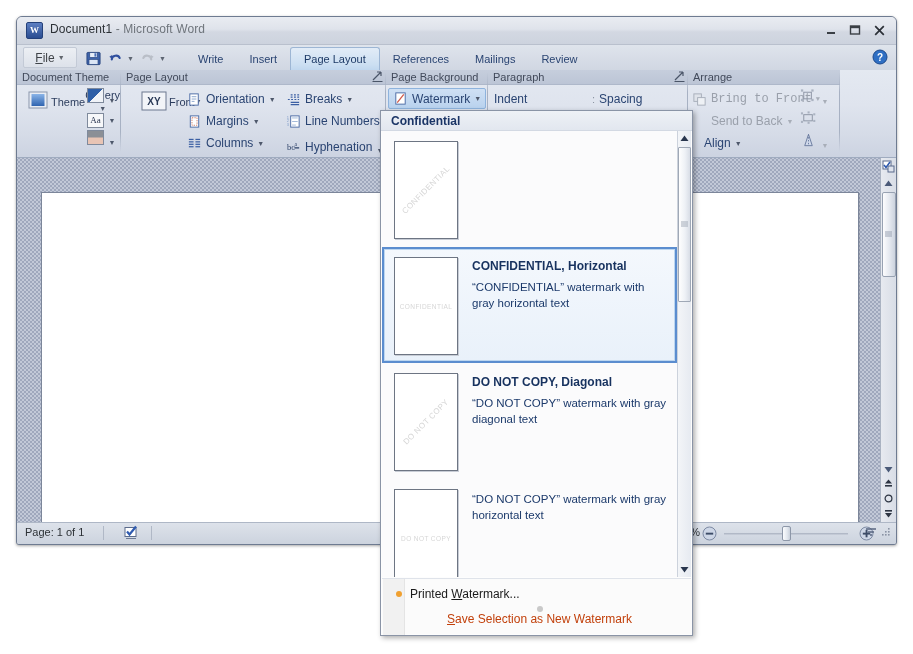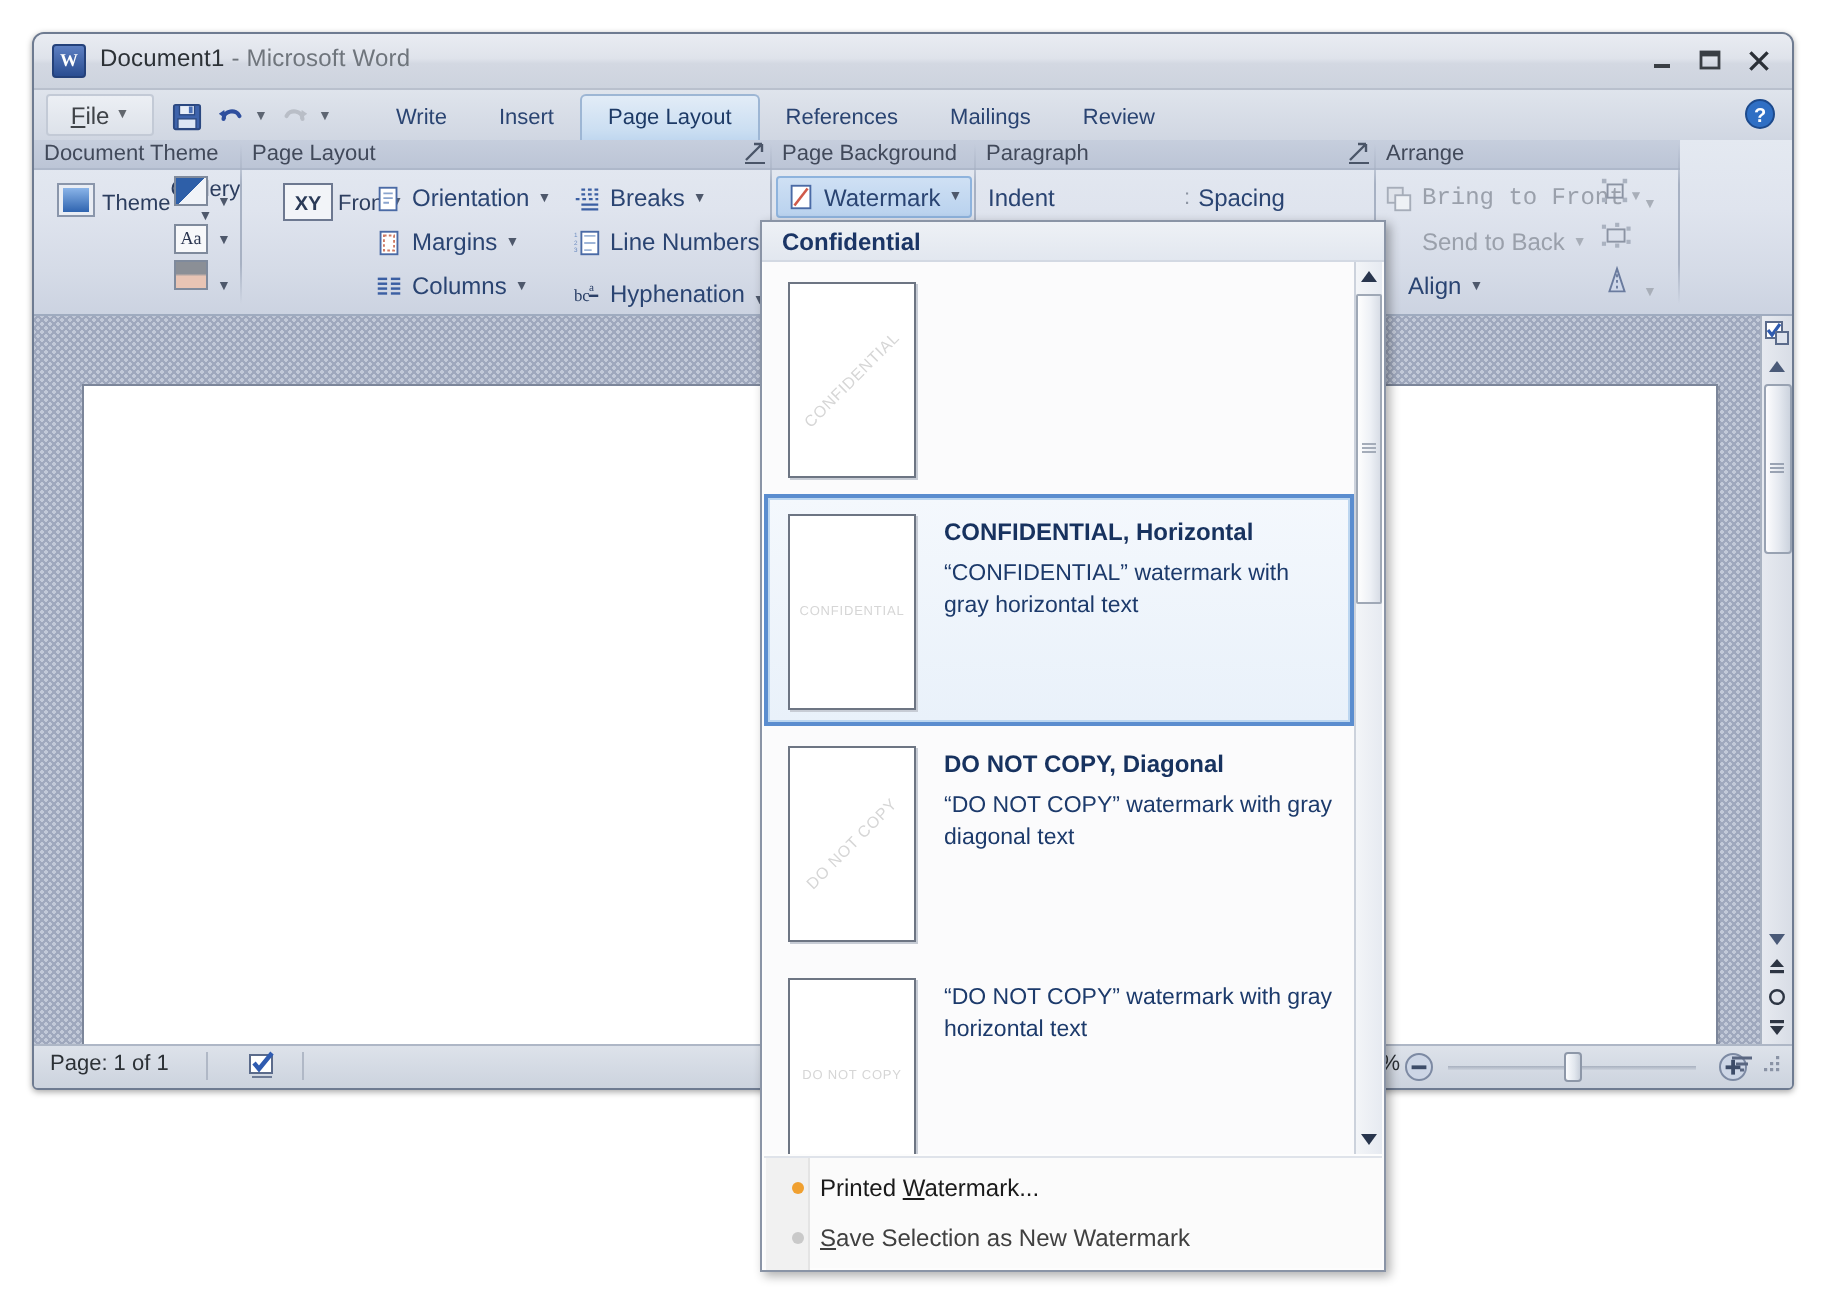--- a/index.html
+++ b/index.html
@@ -284,21 +284,21 @@
   .g-foot {
     position: absolute; left: 1px; right: 1px; bottom: 1px; height: 56px;
     background: #fbfbfb;
     border-top: 1px solid #dfe3ea;
   }
   .g-cmd {
     height: 25px; display: flex; align-items: center;
     font-size: 12px; color: #1a1a1a;
     padding-left: 6px;
   }
-  .g-cmd.dis { color: #404040; }
+  .g-cmd.dis { color: #c2410c; flex-direction: column; }
   .g-cmd .bullet {
     width: 22px; display: flex; align-items: center; justify-content: center;
   }
   .g-cmd .dot { width: 6px; height: 6px; border-radius: 50%; background: #f0a030; }
   .g-cmd.dis .dot { background: #c9c9c9; }
   .g-cmd u { text-decoration: underline; }
   .g-gutter {
     position: absolute; left: 1px; top: 0; width: 22px; height: 56px;
     background: #f1f1f1; border-right: 1px solid #e4e4e4;
   }

